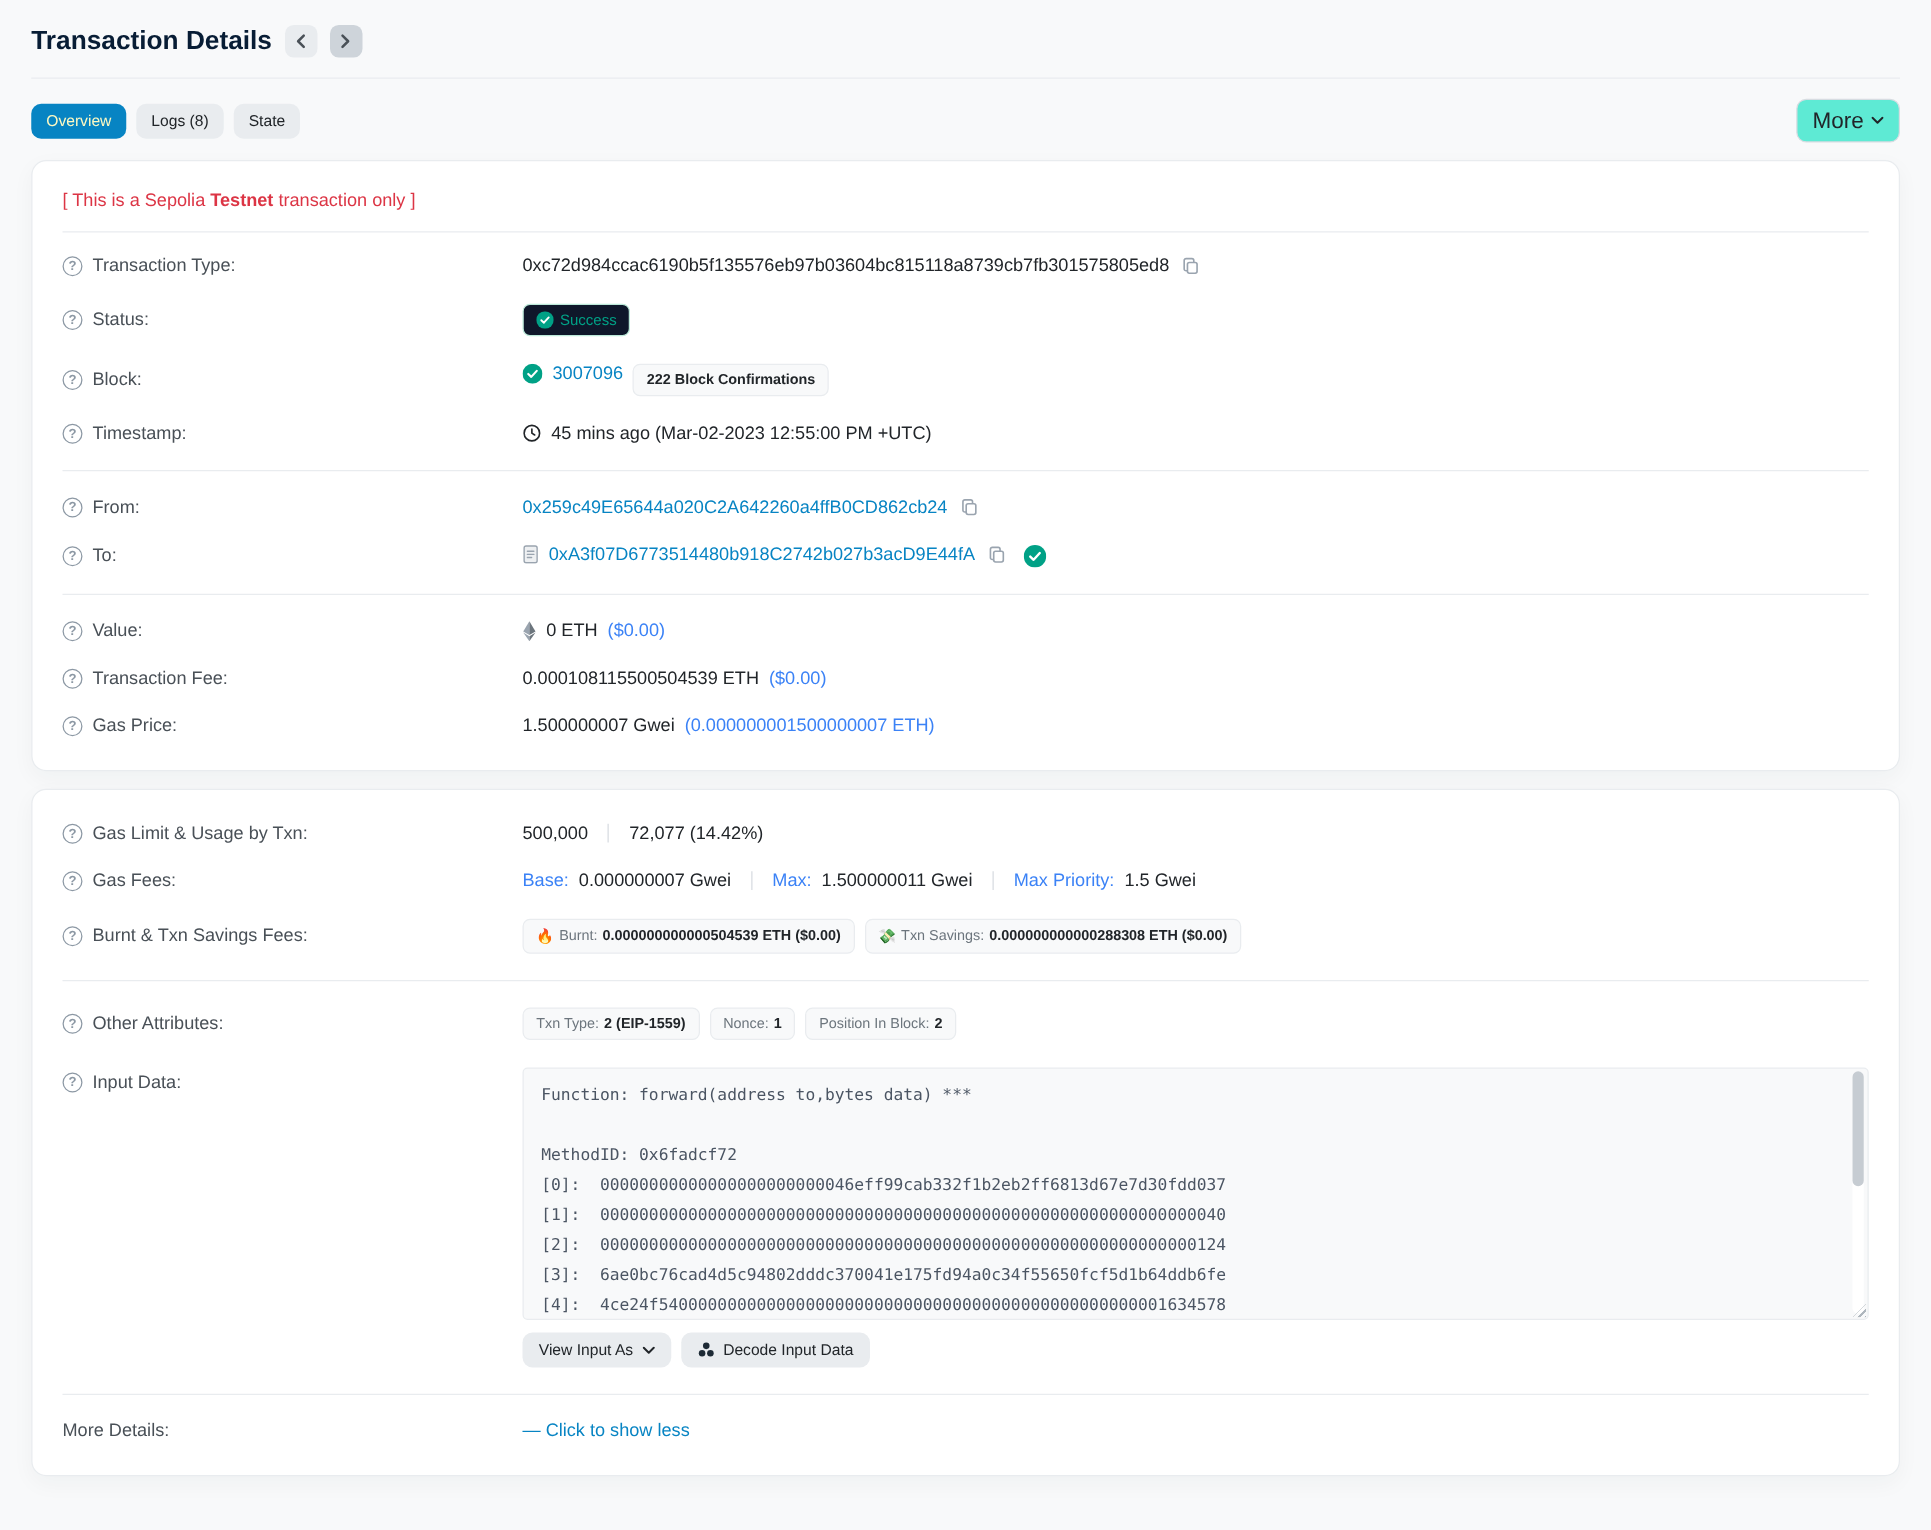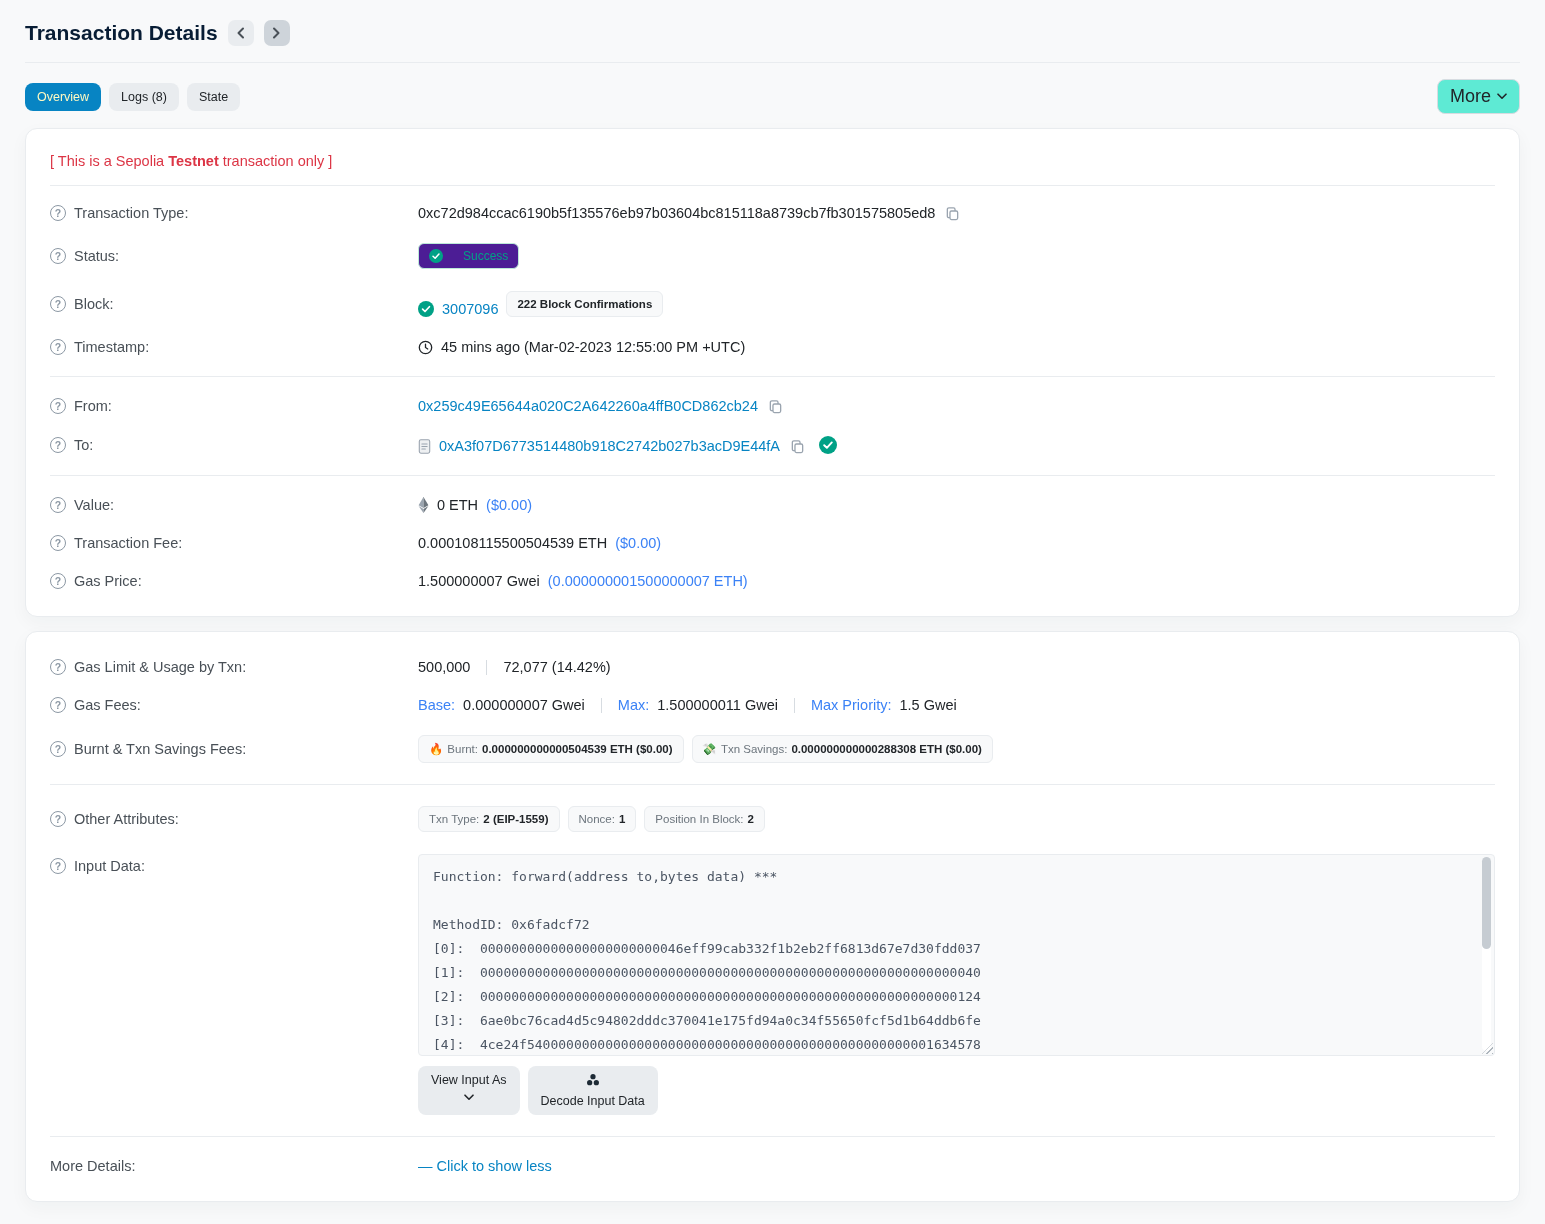--- a/index.html
+++ b/index.html
@@ -24,44 +24,44 @@
   
   .card { background:#fff; border:1px solid #e9ecef; border-radius:12px; margin:14px 25px 0; padding:16px 24px; box-shadow:0 6px 18px rgba(33,40,48,.04); }
   .divider { border-top:1px solid #e9ecef; margin:10px 0; }
 
   .notice { color:#dc3545; font-size:14.5px; padding:8px 0 16px; border-bottom:1px solid #e9ecef; margin-bottom:8px; }
   .notice b { font-weight:700; }
 
   .row { display:flex; align-items:center; padding:11px 0; }
   .row.top { align-items:flex-start; }
   .row-label { flex:0 0 368px; display:flex; align-items:center; gap:8px; color:#495057; }
-  .row-value { flex:1; display:flex; align-items:flex-end; gap:8px; flex-wrap:wrap; }
+  .row-value { flex:1; display:flex; align-items:flex-start; gap:8px; flex-wrap:wrap; }
   .muted { color:#3b82f6; }
   .link { color:#0784c3; text-decoration:none; cursor:pointer; }
 
   .qicon { width:16px; height:16px; border:1.4px solid #8c98a4; color:#8c98a4; border-radius:50%; font-size:10.5px; font-weight:700; display:inline-flex; align-items:center; justify-content:center; flex:none; cursor:pointer; }
   .icon-btn { background:none; border:none; cursor:pointer; display:inline-flex; align-items:center; padding:0 2px; }
 
-  .badge-success { display:inline-flex; align-items:center; gap:20px; background:#4c1d95; border:1px solid #bce9d9; color:#00a186; font-size:12px; font-weight:500; border-radius:6px; padding:5px 10px; }
+  .badge-success { display:inline-flex; align-items:center; gap:5px; background:#0f172a; border:1px solid #bce9d9; color:#00a186; font-size:12px; font-weight:500; border-radius:6px; padding:5px 10px; }
   .badge-gray { display:inline-flex; align-items:center; gap:4px; background:#f8f9fa; border:1px solid #e9ecef; border-radius:6px; padding:6px 10px; font-size:11.5px; color:#212529; }
   .badge-gray b { font-weight:700; }
   .badge-gray .blabel { color:#6c757d; }
 
   .vdiv { width:1px; height:15px; background:#d7dce1; margin:0 8px; flex:none; }
 
   
   .inputdata-wrap { position:relative; flex:1; }
   .inputdata { background:#f8f9fa; border:1px solid #e9ecef; border-radius:4px; height:202px; overflow:hidden; padding:10px 24px 10px 14px; font-family:"DejaVu Sans Mono", monospace; font-size:13px; line-height:24px; color:#4b5563; white-space:pre; }
   .fake-scrollbar { position:absolute; top:3px; right:4px; width:9px; height:194px; border-radius:5px; background:#fff; }
   .fake-thumb { position:absolute; top:0; left:0; width:9px; height:92px; border-radius:5px; background:#c6ccd2; cursor:pointer; }
   .resize-grip { position:absolute; right:2px; bottom:2px; width:11px; height:11px; cursor:nwse-resize;
       background:repeating-linear-gradient(135deg, transparent 0 2.5px, #aeb6bd 2.5px 4px);
       clip-path:polygon(100% 0, 100% 100%, 0 100%); }
   .input-actions { display:flex; gap:8px; margin-top:10px; }
-  .gray-btn { background:#e9ecef; border:none; border-radius:8px; padding:7px 13px; font-size:12.5px; color:#212529; cursor:pointer; display:inline-flex; align-items:center; gap:7px; font-family:inherit;flex-direction:column; }
+  .gray-btn { background:#e9ecef; border:none; border-radius:8px; padding:7px 13px; font-size:12.5px; color:#212529; cursor:pointer; display:inline-flex; align-items:center; gap:7px; font-family:inherit; }
 
   svg { flex:none; display:block; }
 </style>
 </head>
 <body>
 
 <div class="topbar">
   <span class="page-title">Transaction Details</span>
   <button class="nav-btn prev">
     <svg width="9" height="12" viewBox="0 0 9 12">

